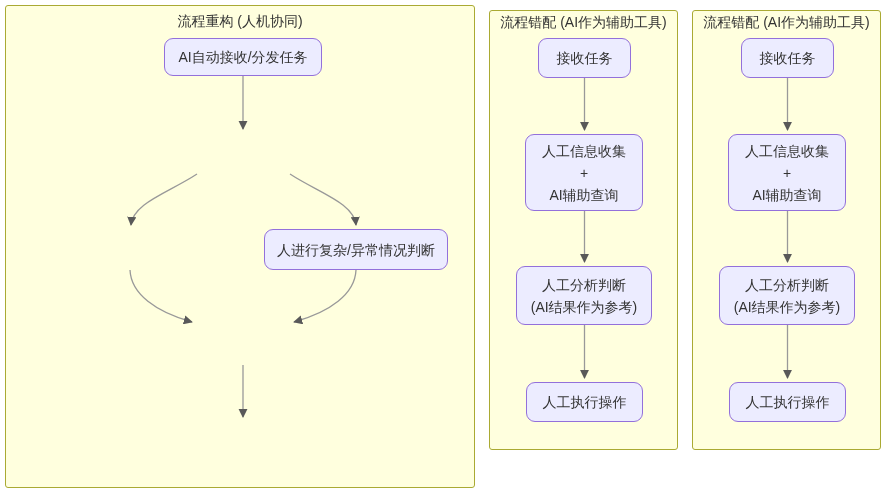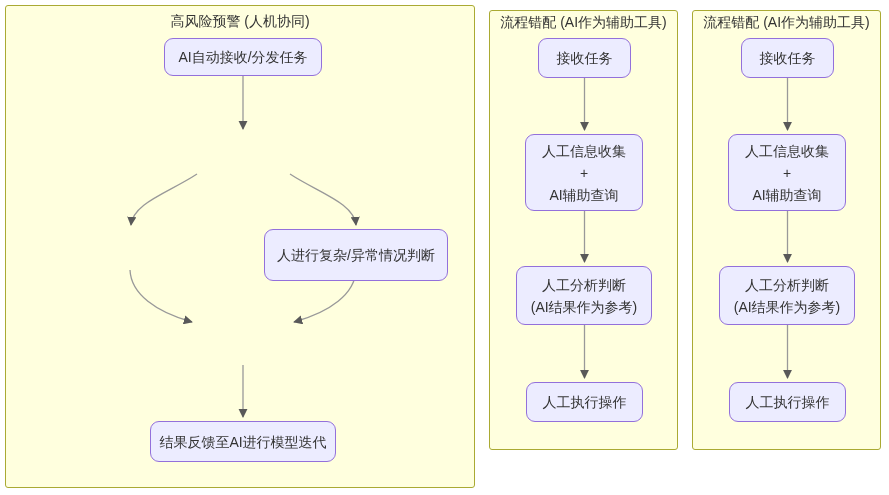--- a/index.html
+++ b/index.html
@@ -67,21 +67,21 @@
     z-index:3;
     white-space:nowrap;
   }
 </style>
 </head>
 <body>
 
 <div class="canvas">
 
   <div class="panel" style="left:5px;top:5px;width:470px;height:483px">
-    <div class="panel-title" style="top:7px">高风险预警 (人机协同)</div>
+    <div class="panel-title" style="top:7px">流程重构 (人机协同)</div>
   </div>
 
   <div class="panel" style="left:489px;top:10px;width:189px;height:440px">
     <div class="panel-title" style="top:3px">流程错配 (AI作为辅助工具)</div>
   </div>
 
   <div class="panel" style="left:692px;top:10px;width:189px;height:440px">
     <div class="panel-title" style="top:3px">流程错配 (AI作为辅助工具)</div>
   </div>
 
@@ -104,25 +104,22 @@
     <path class="edge" d="M584.5,325 V378" marker-end="url(#arrow)"></path>
 
     <path class="edge" d="M787.5,78 V130" marker-end="url(#arrow)"></path>
     <path class="edge" d="M787.5,211 V262" marker-end="url(#arrow)"></path>
     <path class="edge" d="M787.5,325 V378" marker-end="url(#arrow)"></path>
   </svg>
 
   <div class="node" style="left:164px;top:38px;width:158px;height:38px">
     <div>AI自动接收/分发任务</div>
   </div>
-  <div class="node" style="left:264px;top:229px;width:184px;height:52px">
+  <div class="node" style="left:264px;top:229px;width:184px;height:41px">
     <div>人进行复杂/异常情况判断</div>
-  </div>
-  <div class="node" style="left:150px;top:421px;width:186px;height:41px">
-    <div>结果反馈至AI进行模型迭代</div>
   </div>
 
   <div class="node" style="left:538px;top:38px;width:93px;height:40px">
     <div>接收任务</div>
   </div>
   <div class="node" style="left:525px;top:134px;width:118px;height:77px">
     <div>人工信息收集</div>
     <div>+</div>
     <div>AI辅助查询</div>
   </div>

